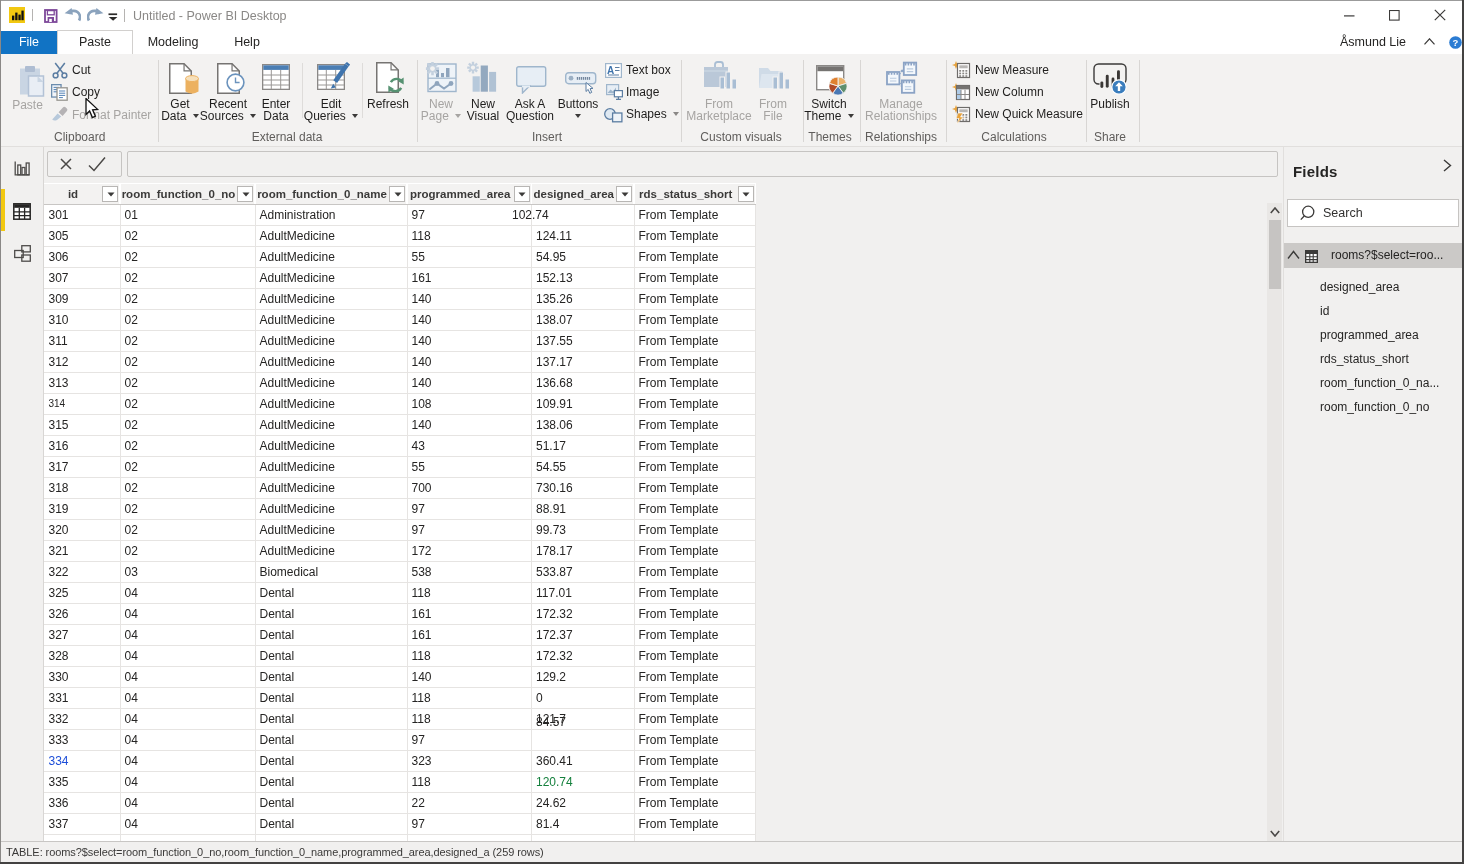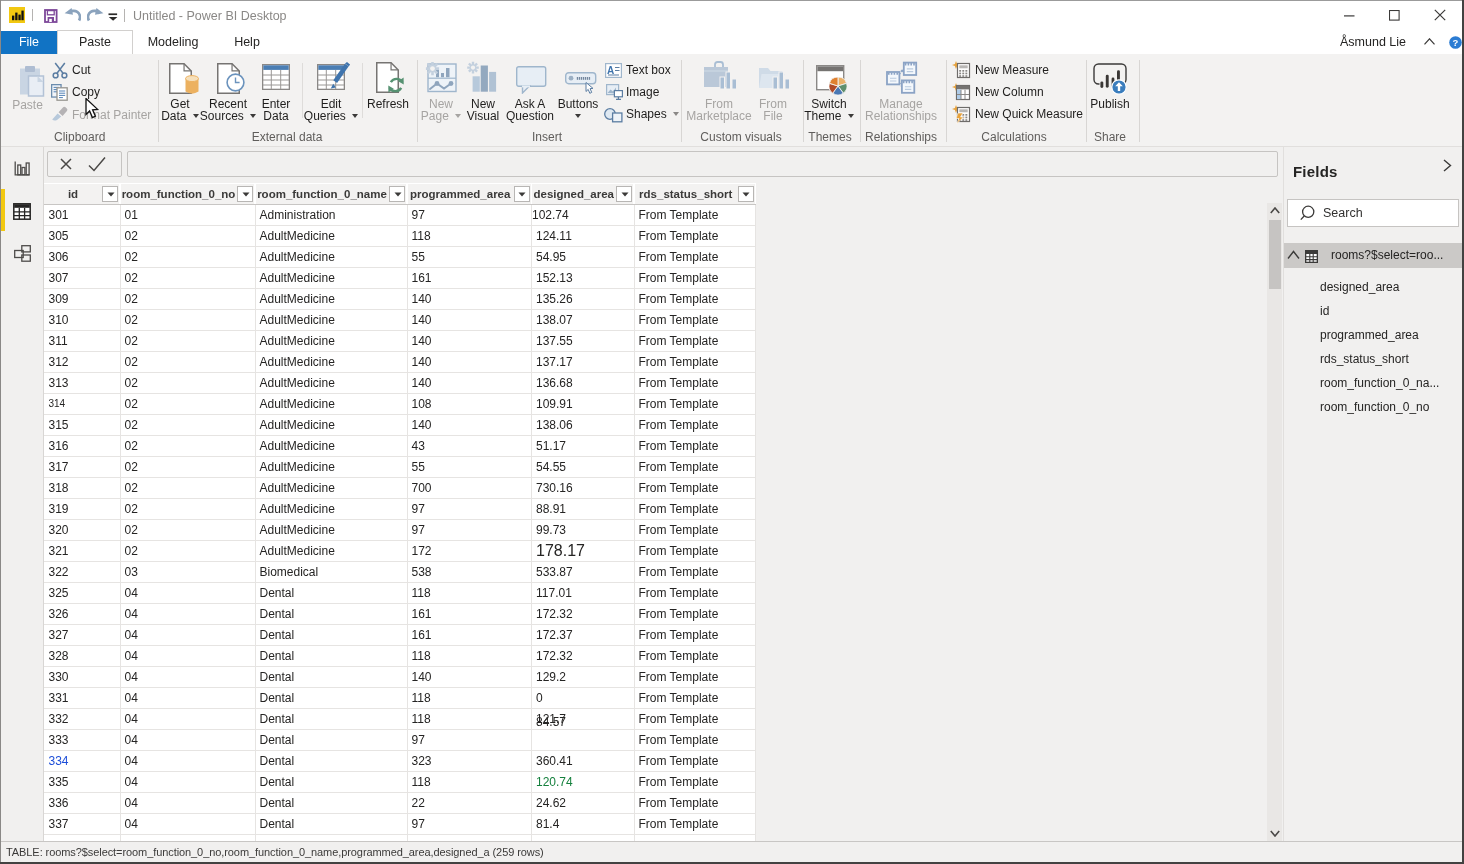--- a/index.html
+++ b/index.html
@@ -395,21 +395,21 @@
 <div style="position:absolute;left:254.5px;top:205px;width:1px;height:636px;background:#e6e4e2"></div>
 <div style="position:absolute;left:406.5px;top:205px;width:1px;height:636px;background:#e6e4e2"></div>
 <div style="position:absolute;left:531.0px;top:205px;width:1px;height:636px;background:#e6e4e2"></div>
 <div style="position:absolute;left:633.5px;top:205px;width:1px;height:636px;background:#e6e4e2"></div>
 <div style="position:absolute;left:755.0px;top:205px;width:1px;height:636px;background:#e6e4e2"></div>
 <div style="position:absolute;left:44px;top:225px;width:711.5px;height:1px;background:#e6e4e2"></div>
 <div style="position:absolute;left:48.5px;top:205px;width:70px;height:20px;line-height:20px;font-size:12px;color:#252423;white-space:nowrap">301</div>
 <div style="position:absolute;left:124.5px;top:205px;width:129px;height:20px;line-height:20px;font-size:12px;color:#252423;white-space:nowrap">01</div>
 <div style="position:absolute;left:259.5px;top:205px;width:146px;height:20px;line-height:20px;font-size:12px;color:#252423;white-space:nowrap">Administration</div>
 <div style="position:absolute;left:411.5px;top:205px;width:118.5px;height:20px;line-height:20px;font-size:12px;color:#252423;white-space:nowrap">97</div>
-<div style="position:absolute;left:532px;top:205px;width:96.5px;height:20px;line-height:20px;font-size:12px;color:#252423;white-space:nowrap">102.74</div>
+<div style="position:absolute;left:512px;top:205px;width:96.5px;height:20px;line-height:20px;font-size:12px;color:#252423;white-space:nowrap">102.74</div>
 <div style="position:absolute;left:638.5px;top:205px;width:115.5px;height:20px;line-height:20px;font-size:12px;color:#252423;white-space:nowrap">From Template</div>
 <div style="position:absolute;left:44px;top:246px;width:711.5px;height:1px;background:#e6e4e2"></div>
 <div style="position:absolute;left:48.5px;top:226px;width:70px;height:20px;line-height:20px;font-size:12px;color:#252423;white-space:nowrap">305</div>
 <div style="position:absolute;left:124.5px;top:226px;width:129px;height:20px;line-height:20px;font-size:12px;color:#252423;white-space:nowrap">02</div>
 <div style="position:absolute;left:259.5px;top:226px;width:146px;height:20px;line-height:20px;font-size:12px;color:#252423;white-space:nowrap">AdultMedicine</div>
 <div style="position:absolute;left:411.5px;top:226px;width:118.5px;height:20px;line-height:20px;font-size:12px;color:#252423;white-space:nowrap">118</div>
 <div style="position:absolute;left:536.0px;top:226px;width:96.5px;height:20px;line-height:20px;font-size:12px;color:#252423;white-space:nowrap">124.11</div>
 <div style="position:absolute;left:638.5px;top:226px;width:115.5px;height:20px;line-height:20px;font-size:12px;color:#252423;white-space:nowrap">From Template</div>
 <div style="position:absolute;left:44px;top:267px;width:711.5px;height:1px;background:#e6e4e2"></div>
 <div style="position:absolute;left:48.5px;top:247px;width:70px;height:20px;line-height:20px;font-size:12px;color:#252423;white-space:nowrap">306</div>
@@ -507,21 +507,21 @@
 <div style="position:absolute;left:124.5px;top:520px;width:129px;height:20px;line-height:20px;font-size:12px;color:#252423;white-space:nowrap">02</div>
 <div style="position:absolute;left:259.5px;top:520px;width:146px;height:20px;line-height:20px;font-size:12px;color:#252423;white-space:nowrap">AdultMedicine</div>
 <div style="position:absolute;left:411.5px;top:520px;width:118.5px;height:20px;line-height:20px;font-size:12px;color:#252423;white-space:nowrap">97</div>
 <div style="position:absolute;left:536.0px;top:520px;width:96.5px;height:20px;line-height:20px;font-size:12px;color:#252423;white-space:nowrap">99.73</div>
 <div style="position:absolute;left:638.5px;top:520px;width:115.5px;height:20px;line-height:20px;font-size:12px;color:#252423;white-space:nowrap">From Template</div>
 <div style="position:absolute;left:44px;top:561px;width:711.5px;height:1px;background:#e6e4e2"></div>
 <div style="position:absolute;left:48.5px;top:541px;width:70px;height:20px;line-height:20px;font-size:12px;color:#252423;white-space:nowrap">321</div>
 <div style="position:absolute;left:124.5px;top:541px;width:129px;height:20px;line-height:20px;font-size:12px;color:#252423;white-space:nowrap">02</div>
 <div style="position:absolute;left:259.5px;top:541px;width:146px;height:20px;line-height:20px;font-size:12px;color:#252423;white-space:nowrap">AdultMedicine</div>
 <div style="position:absolute;left:411.5px;top:541px;width:118.5px;height:20px;line-height:20px;font-size:12px;color:#252423;white-space:nowrap">172</div>
-<div style="position:absolute;left:536.0px;top:541px;width:96.5px;height:20px;line-height:20px;font-size:16px;color:#252423;white-space:nowrap">178.17</div>
+<div style="position:absolute;left:536.0px;top:541px;width:96.5px;height:20px;line-height:20px;font-size:12px;color:#252423;white-space:nowrap">178.17</div>
 <div style="position:absolute;left:638.5px;top:541px;width:115.5px;height:20px;line-height:20px;font-size:12px;color:#252423;white-space:nowrap">From Template</div>
 <div style="position:absolute;left:44px;top:582px;width:711.5px;height:1px;background:#e6e4e2"></div>
 <div style="position:absolute;left:48.5px;top:562px;width:70px;height:20px;line-height:20px;font-size:12px;color:#252423;white-space:nowrap">322</div>
 <div style="position:absolute;left:124.5px;top:562px;width:129px;height:20px;line-height:20px;font-size:12px;color:#252423;white-space:nowrap">03</div>
 <div style="position:absolute;left:259.5px;top:562px;width:146px;height:20px;line-height:20px;font-size:12px;color:#252423;white-space:nowrap">Biomedical</div>
 <div style="position:absolute;left:411.5px;top:562px;width:118.5px;height:20px;line-height:20px;font-size:12px;color:#252423;white-space:nowrap">538</div>
 <div style="position:absolute;left:536.0px;top:562px;width:96.5px;height:20px;line-height:20px;font-size:12px;color:#252423;white-space:nowrap">533.87</div>
 <div style="position:absolute;left:638.5px;top:562px;width:115.5px;height:20px;line-height:20px;font-size:12px;color:#252423;white-space:nowrap">From Template</div>
 <div style="position:absolute;left:44px;top:603px;width:711.5px;height:1px;background:#e6e4e2"></div>
 <div style="position:absolute;left:48.5px;top:583px;width:70px;height:20px;line-height:20px;font-size:12px;color:#252423;white-space:nowrap">325</div>

